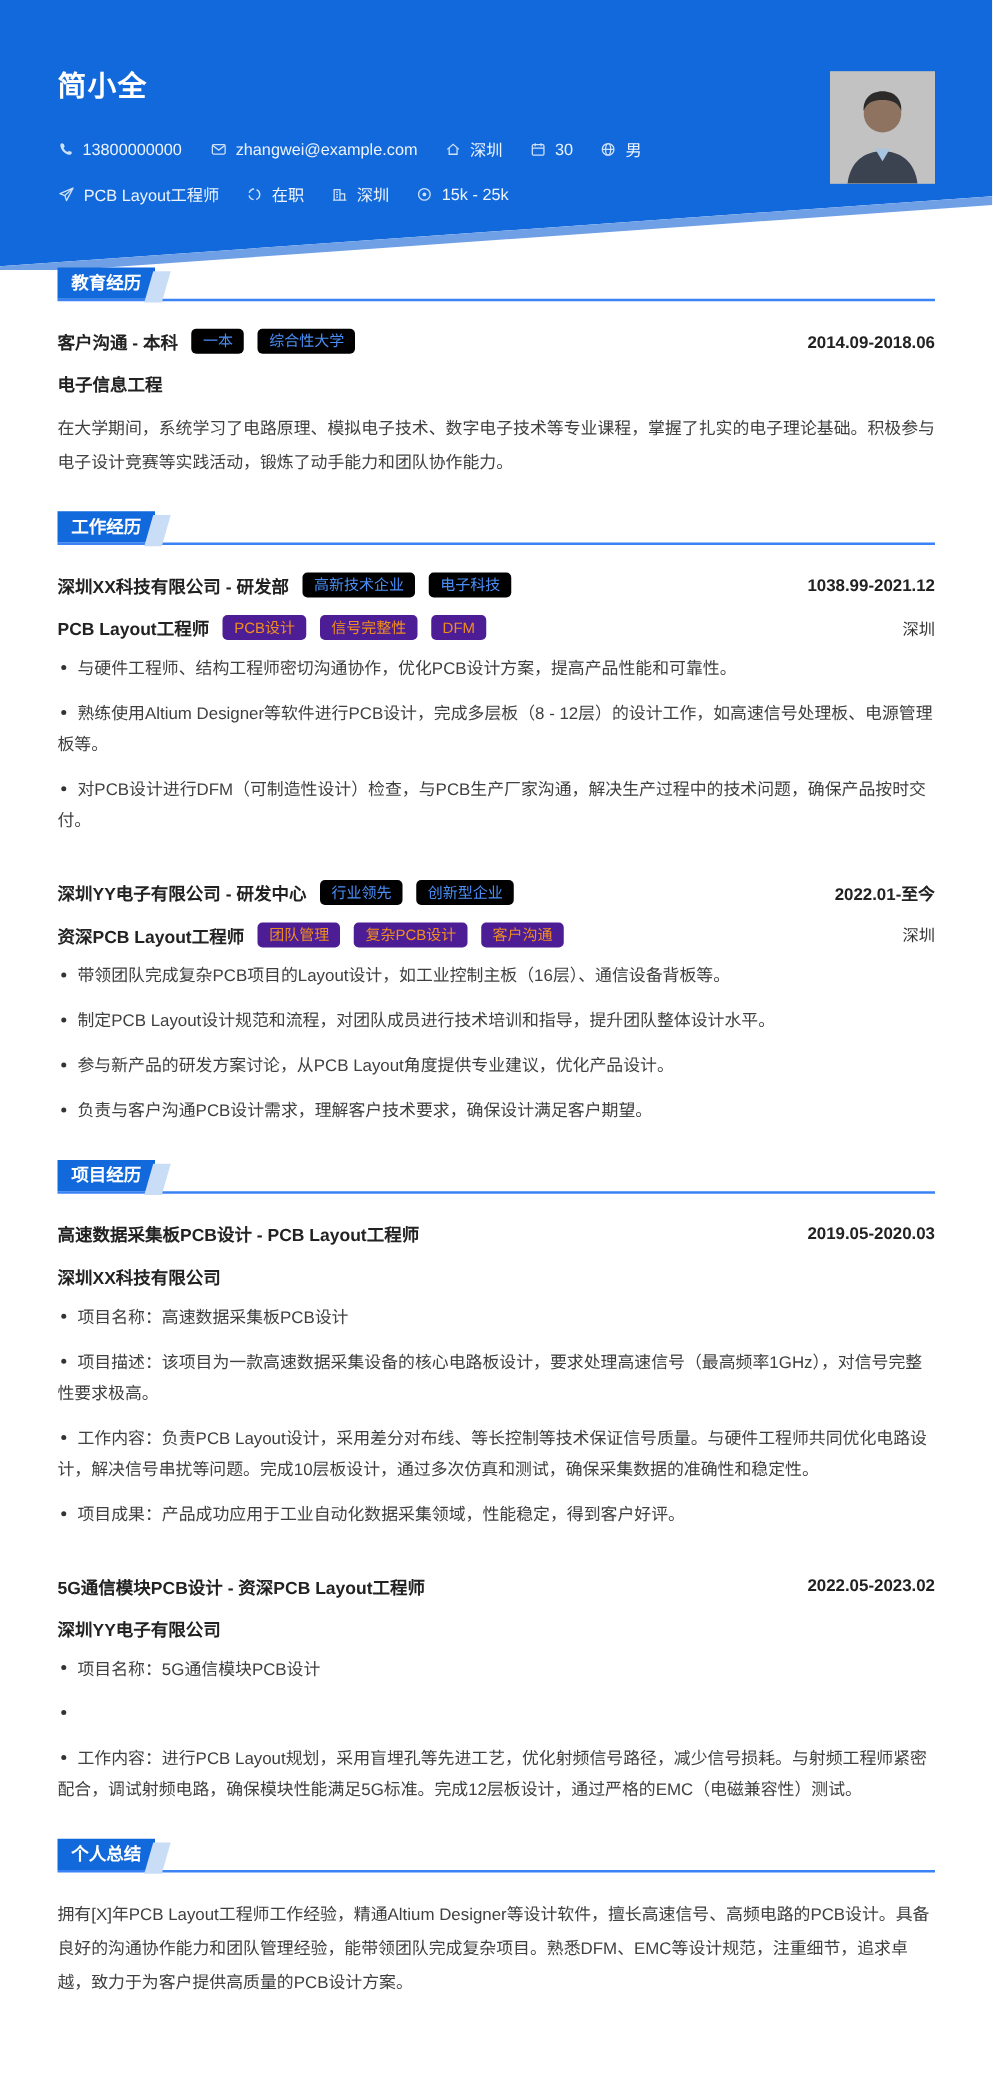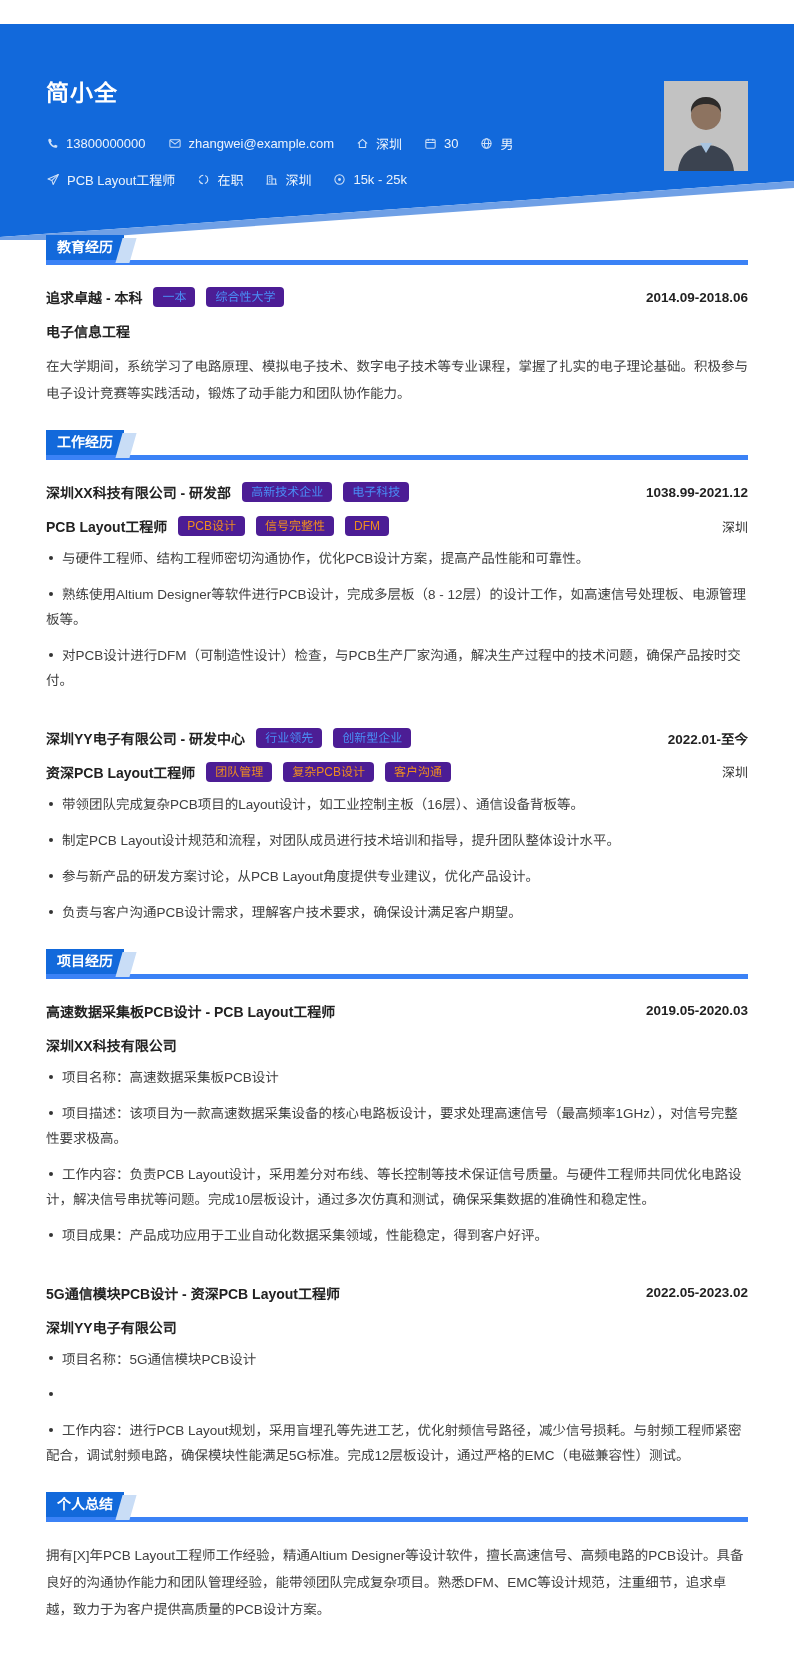--- a/index.html
+++ b/index.html
@@ -3,52 +3,52 @@
 <meta charset="utf-8">
 <style>
   * { margin:0; padding:0; box-sizing:border-box; }
   html,body { background:#ffffff; }
   body {
     width:794px;
     font-family:"Liberation Sans","DejaVu Sans",sans-serif;
     color:#333;
   }
   
-  .header { position:relative; height:216px; overflow:hidden;margin-top:24px; }
+  .header { position:relative; height:216px; overflow:hidden; }
   .header-bg { position:absolute; inset:0; background:#1269db;
     clip-path:polygon(0 0,100% 0,100% 157px,0 213px); }
   .header-stripe { position:absolute; inset:0; background:#6fa0e6;
     clip-path:polygon(0 213px,100% 157px,100% 164px,0 220px); }
   .header-content { position:relative; padding:0 46px; color:#fff; }
   .name { font-size:23px; font-weight:bold; padding-top:50px; letter-spacing:1px; }
   .contact-row { display:flex; align-items:center; gap:22px; margin-top:26px;
     font-size:13px; color:rgba(255,255,255,0.92); }
   .contact-row.second { margin-top:17px; }
   .ct-item { display:flex; align-items:center; gap:7px; white-space:nowrap;text-align:right; }
   .ct-item svg { opacity:.8; display:block; }
   .photo { position:absolute; right:46px; top:57px; width:84px; height:90px;
     background:#bcbcbc; overflow:hidden; }
   
   .content { padding:0 46px 26px 46px; }
   .section { margin-top:28px; }
   .section:first-child { margin-top:0; }
-  .sec-header { border-bottom:5px solid #3b82f6; position:relative; height:25px; }
+  .sec-header { border-bottom:2px solid #3b82f6; position:relative; height:25px; }
   .sec-badge { position:absolute; left:0; bottom:0; background:#1269db; color:#fff;
     font-size:14px; font-weight:bold; padding:4px 11px; line-height:17px; z-index:1; }
   .sec-badge::after { content:""; position:absolute; right:-9px; top:3px; height:100%;
     width:14px; background:#c9ddf6; transform:skewX(-16deg); z-index:-1; }
   .entry { margin-top:22px; }
   .entry + .entry { margin-top:34px; }
   .row { display:flex; align-items:center; justify-content:space-between; }
   .row-left { display:flex; align-items:center; gap:11px; flex-wrap:nowrap; }
   .etitle { font-size:14px; font-weight:bold; color:#222; white-space:nowrap; }
   .edate { font-size:13.5px; font-weight:bold; color:#222; white-space:nowrap; }
   .eloc { font-size:13px; color:#333; white-space:nowrap; }
   .tag { font-size:12px; border-radius:4px; padding:3px 9px; line-height:14px; white-space:nowrap; }
-  .tag.blue { color:#4a8df5; background:#4c1d95; }
+  .tag.blue { color:#4a8df5; background:#000000; }
   .tag.orange { color:#ef8d1f; background:#4c1d95; }
   .subrow { margin-top:14px; }
   .para { font-size:13.5px; color:#404040; line-height:2.0; margin-top:12px; }
   .bullets { margin-top:6px; }
   .bullet { font-size:13.5px; color:#404040; line-height:1.85; margin-top:11px; }
   .dot { display:inline-block; width:4px; height:4px; border-radius:50%;
     background:#333; vertical-align:middle; margin:0 9px 3px 3px; }
 </style>
 </head>
 <body>
@@ -143,21 +143,21 @@
 
 <div class="content">
 
   <div class="section">
     <div class="sec-header">
       <span class="sec-badge">教育经历</span>
     </div>
     <div class="entry">
       <div class="row">
         <div class="row-left">
-          <span class="etitle">追求卓越 - 本科</span>
+          <span class="etitle">客户沟通 - 本科</span>
           <span class="tag blue">一本</span>
           <span class="tag blue">综合性大学</span>
         </div>
         <span class="edate">2014.09-2018.06</span>
       </div>
       <div class="row subrow">
         <span class="etitle">电子信息工程</span>
       </div>
       <p class="para">在大学期间，系统学习了电路原理、模拟电子技术、数字电子技术等专业课程，掌握了扎实的电子理论基础。积极参与电子设计竞赛等实践活动，锻炼了动手能力和团队协作能力。</p>
     </div>

